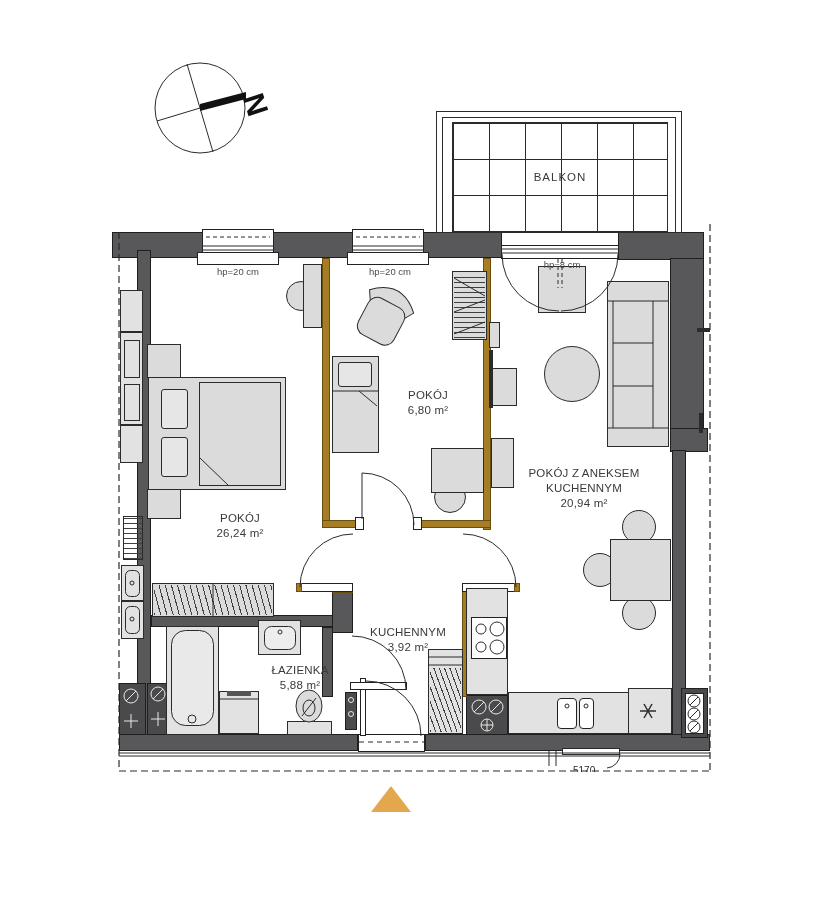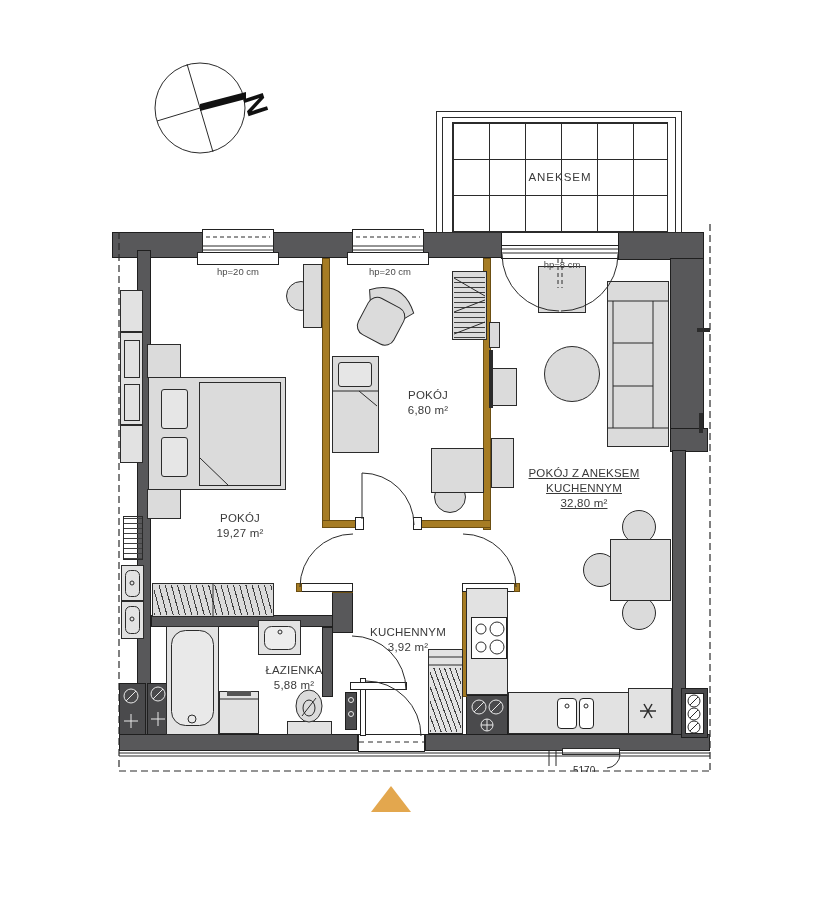--- a/index.html
+++ b/index.html
@@ -29,21 +29,21 @@
        border-bottom:26px solid #e3a74e;}
   .clip{overflow:hidden;color:#2b2b2b;font-size:10px;line-height:14px;}
   svg.overlay{position:absolute;left:0;top:0;pointer-events:none;}
 </style>
 </head>
 <body>
 
 <div id="plan">
 
   <div class="px grid" style="left:452px;top:122px;width:216px;height:110px;"></div>
-  <div class="lbl" style="left:560px;top:170px;letter-spacing:1px;">ANEKSEM</div>
+  <div class="lbl" style="left:560px;top:170px;letter-spacing:1px;">BALKON</div>
 
   <div class="px wall" style="left:112px;top:232px;width:91px;height:26px;"></div>
   <div class="px wall" style="left:273px;top:232px;width:80px;height:26px;"></div>
   <div class="px wall" style="left:423px;top:232px;width:79px;height:26px;"></div>
   <div class="px wall" style="left:618px;top:232px;width:86px;height:28px;"></div>
   <div class="px wall" style="left:670px;top:258px;width:34px;height:192px;"></div>
   <div class="px wall" style="left:670px;top:428px;width:38px;height:24px;"></div>
   <div class="px wall" style="left:672px;top:450px;width:14px;height:287px;"></div>
   <div class="px wall" style="left:137px;top:250px;width:14px;height:485px;"></div>
   <div class="px wall" style="left:119px;top:734px;width:239px;height:17px;"></div>
@@ -132,36 +132,36 @@
   <div class="px furn2" style="left:121px;top:565px;width:23px;height:36px;"></div>
   <div class="px furn2" style="left:121px;top:601px;width:23px;height:38px;"></div>
 
   <div class="px tri" style="left:371px;top:786px;"></div>
   <div class="px clip" style="left:573px;top:764px;width:42px;height:8px;">
     <span>5170</span>
   </div>
 
   <div class="lbl" style="left:240px;top:511px;">
     <div>POKÓJ</div>
-    <div>19,27 m²</div>
+    <div>26,24 m²</div>
   </div>
   <div class="lbl" style="left:428px;top:388px;">
     <div>POKÓJ</div>
     <div>6,80 m²</div>
   </div>
-  <div class="lbl" style="left:584px;top:466px;text-decoration:underline;">
+  <div class="lbl" style="left:584px;top:466px;">
     <div>POKÓJ Z ANEKSEM</div>
     <div>KUCHENNYM</div>
-    <div>32,80 m²</div>
+    <div>20,94 m²</div>
   </div>
   <div class="lbl" style="left:408px;top:625px;">
     <div>KUCHENNYM</div>
     <div>3,92 m²</div>
   </div>
-  <div class="lbl" style="left:294px;top:663px;">
+  <div class="lbl" style="left:300px;top:663px;">
     <div>ŁAZIENKA</div>
     <div>5,88 m²</div>
   </div>
   <div class="lbl-sm" style="left:238px;top:266px;">hp=20 cm</div>
   <div class="lbl-sm" style="left:390px;top:266px;">hp=20 cm</div>
   <div class="lbl-sm" style="left:562px;top:259px;">hp=8 cm</div>
 
   <svg class="overlay" width="820" height="900" viewBox="0 0 820 900">
     <g stroke="#2b2b2b" stroke-width="1" fill="none">
 

